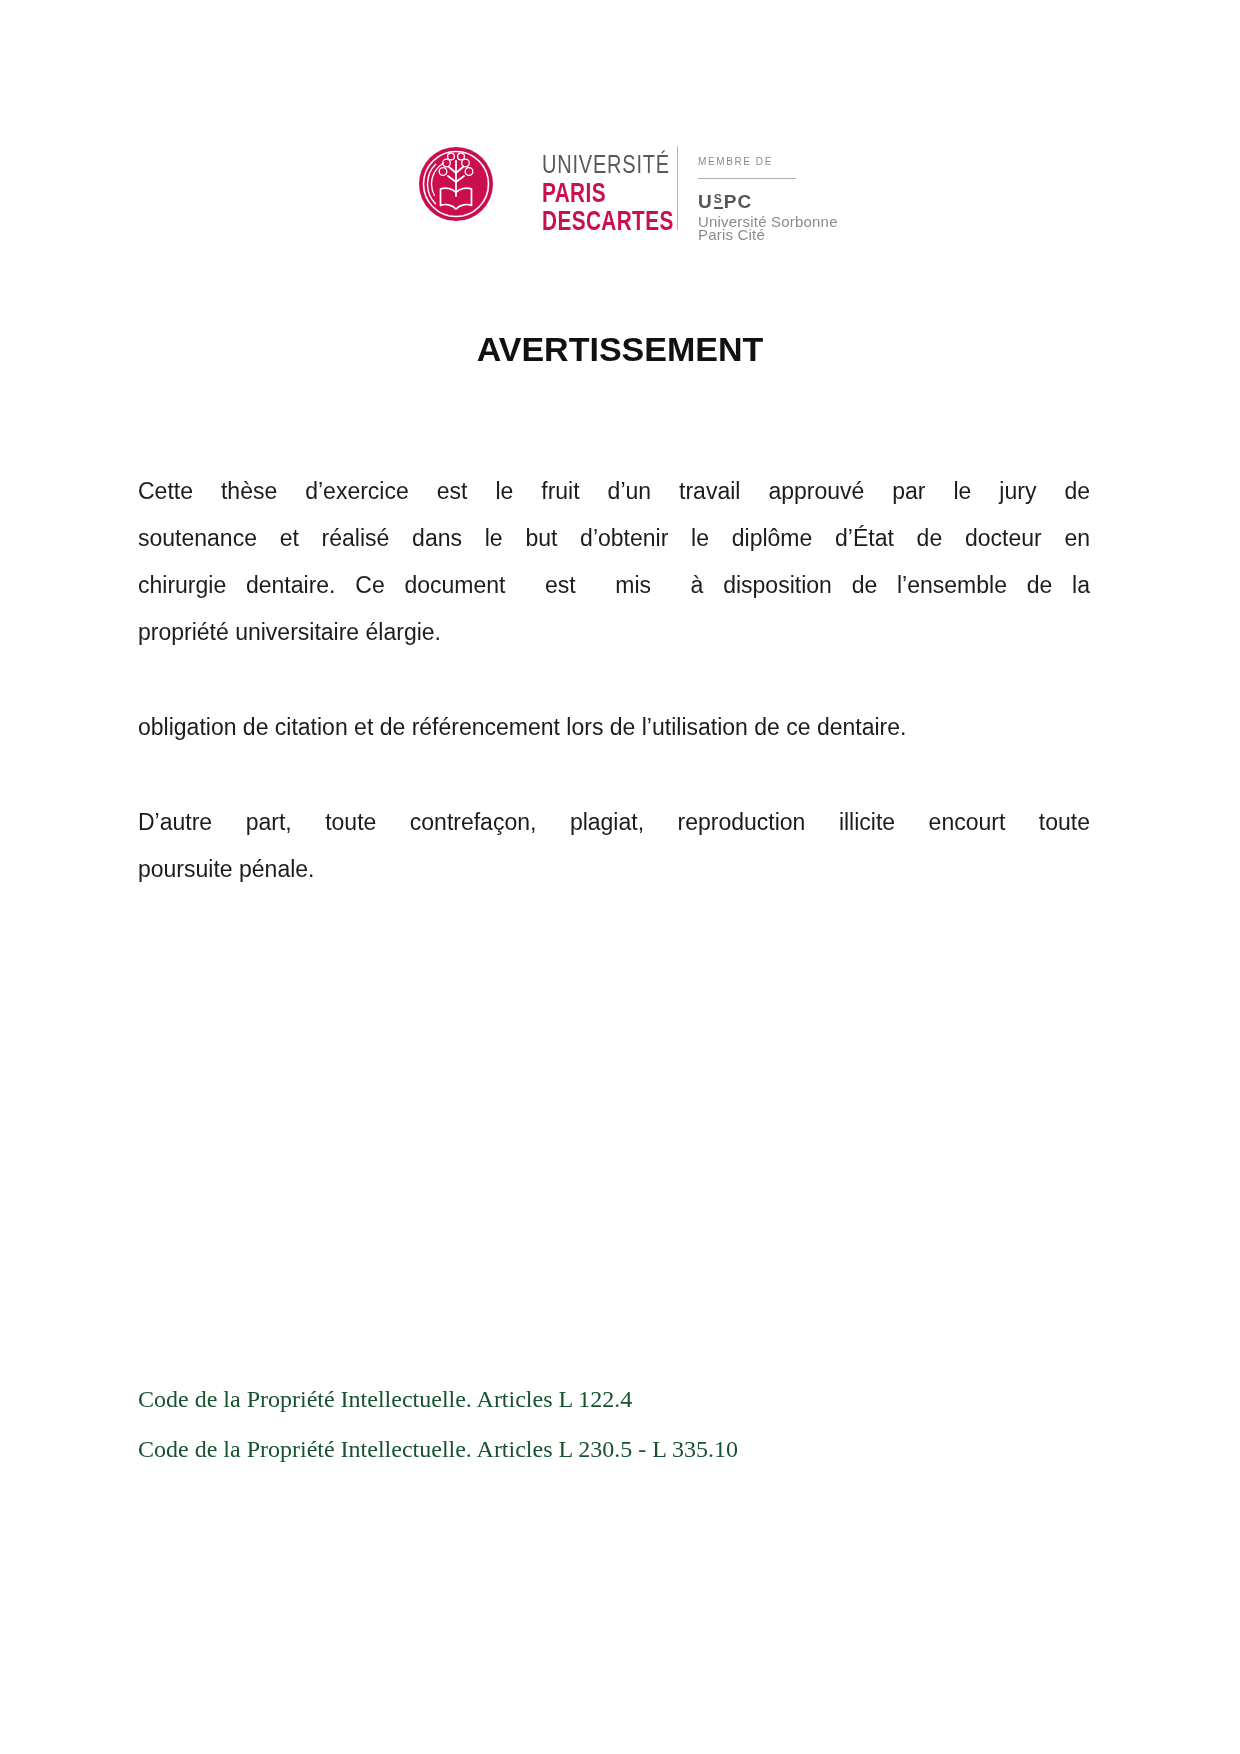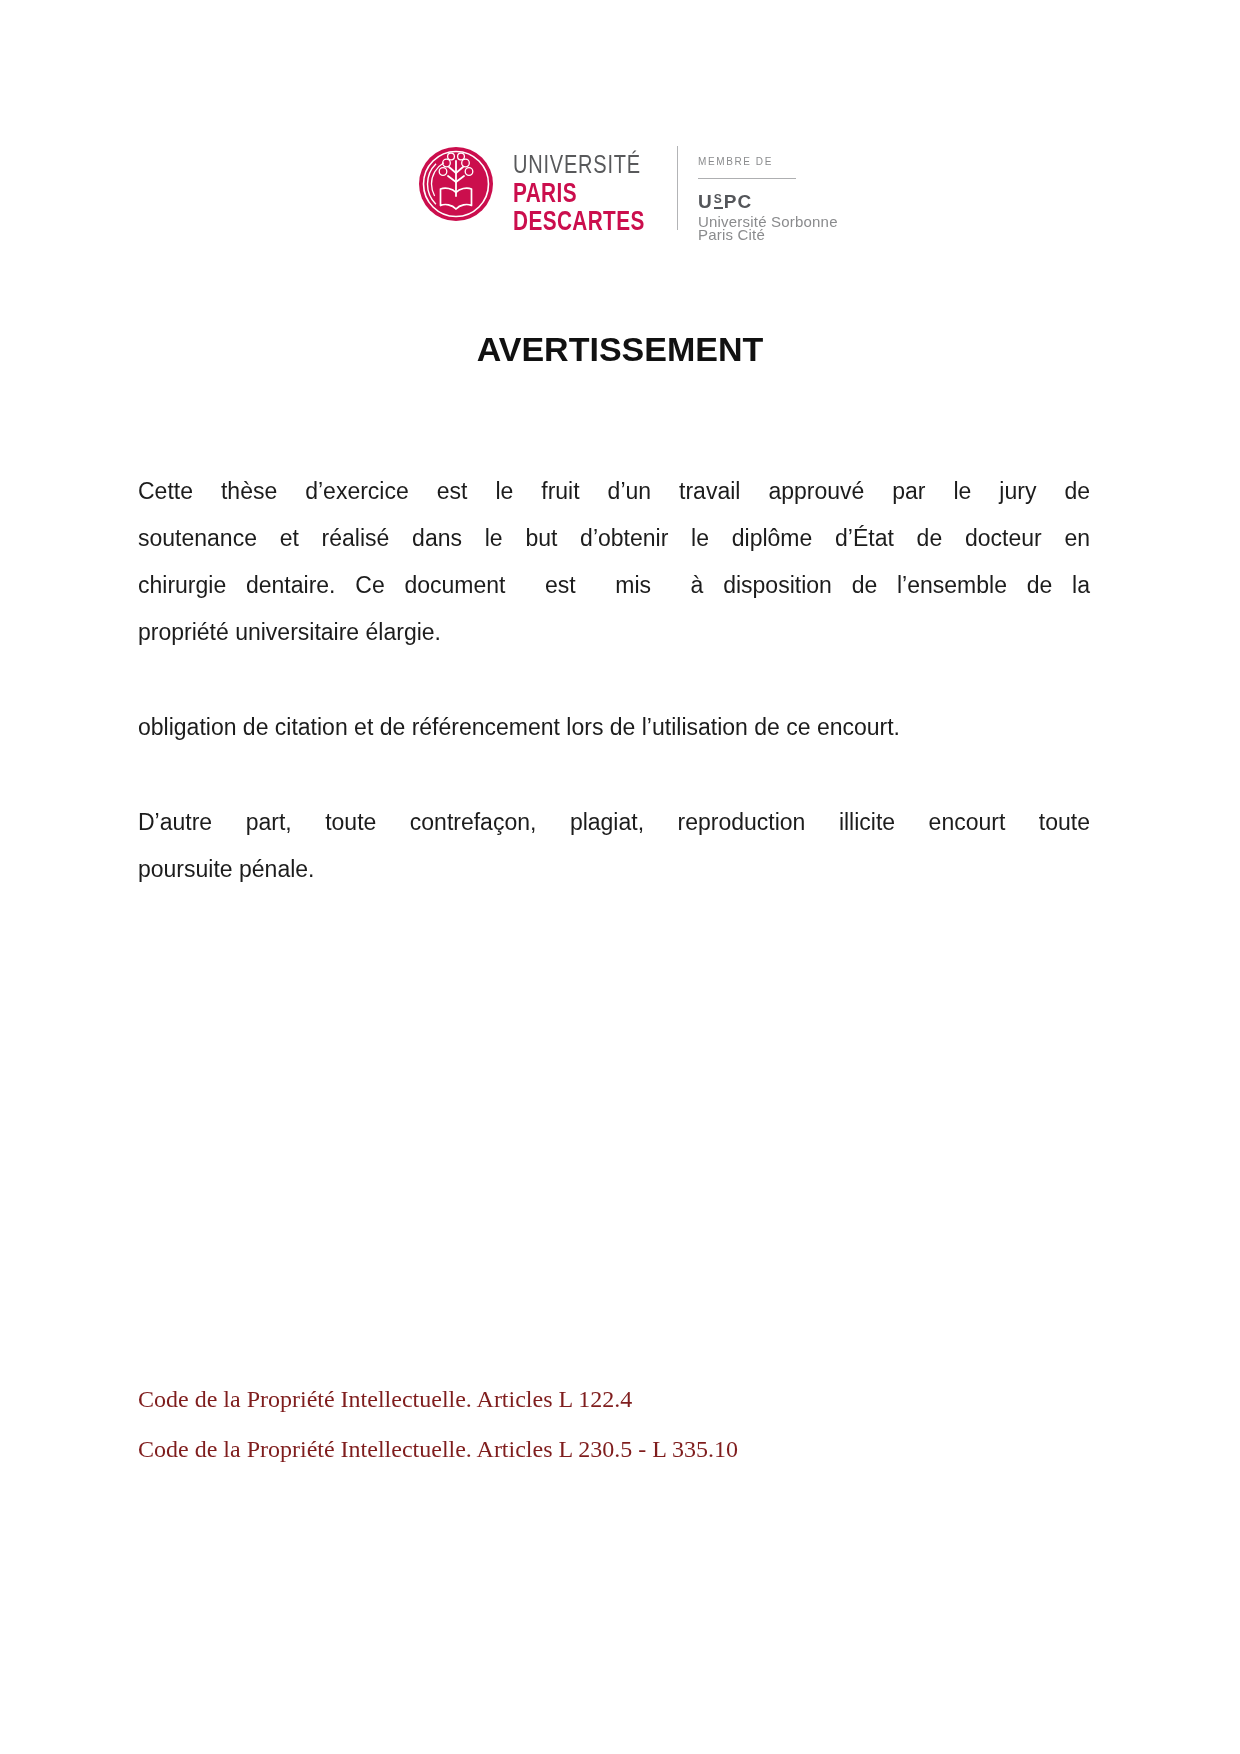--- a/index.html
+++ b/index.html
@@ -6,21 +6,21 @@
   .page{
     position:relative;
     width:1240px;height:1754px;
     background:#ffffff;
     overflow:hidden;
     font-family:"Liberation Sans",sans-serif;
   }
 
   
   .emblem{position:absolute;left:418px;top:146px;width:76px;height:76px;}
-  .wordmark{position:absolute;left:513px;top:149px;}
+  .wordmark{position:absolute;left:542px;top:149px;}
   .wm-line{display:block;white-space:nowrap;}
   .condensed{display:inline-block;transform:scaleX(0.77);transform-origin:0 50%;}
   .wm-univ{font-size:26px;font-weight:400;color:var(--gray_dark,#58595b);letter-spacing:1px;line-height:30px;}
   .wm-red{font-size:27px;font-weight:700;color:var(--brand_red,#cb0e4d);letter-spacing:0.5px;line-height:28px;}
   .v-divider{position:absolute;left:677px;top:146px;width:1px;height:84px;background:#b3b4b6;}
   .membre{position:absolute;left:698px;top:156px;color:var(--gray_mid,#8a8b8d);}
   .membre-label{
     display:block;width:98px;
     font-size:10px;letter-spacing:1.6px;
     padding-bottom:11px;border-bottom:1px solid #aeafb1;
@@ -51,21 +51,21 @@
     text-align:justify;
     text-align-last:justify;
     white-space:pre-wrap;
   }
   .pline.last{text-align-last:left;}
 
   
   .footer-codes{
     position:absolute;left:138px;top:1374px;width:952px;
     font-family:"Liberation Serif",serif;
-    font-size:24px;line-height:50px;color:#7f1d1d;
+    font-size:24px;line-height:50px;color:#14532d;
   }
   .fline{white-space:nowrap;}
 </style>
 </head>
 <body>
 
 <div class="page">
 
   <svg class="emblem" viewBox="0 0 76 76" aria-hidden="true">
     <circle cx="38" cy="38" r="37" fill="var(--brand_red,#CB0E4D)"></circle>
@@ -117,21 +117,21 @@
   <div class="doc-title">AVERTISSEMENT</div>
 
   <div class="body-text">
       <div class="paragraph">
         <div class="pline">Cette thèse d’exercice est le fruit d’un travail approuvé par le jury de</div>
         <div class="pline">soutenance et réalisé dans le but d’obtenir le diplôme d’État de docteur en</div>
         <div class="pline">chirurgie dentaire. Ce document  est  mis  à disposition de l’ensemble de la</div>
         <div class="pline last">propriété universitaire élargie.</div>
       </div>
       <div class="paragraph">
-        <div class="pline last">obligation de citation et de référencement lors de l’utilisation de ce encourt.</div>
+        <div class="pline last">obligation de citation et de référencement lors de l’utilisation de ce dentaire.</div>
       </div>
       <div class="paragraph">
         <div class="pline">D’autre part, toute contrefaçon, plagiat, reproduction illicite encourt toute</div>
         <div class="pline last">poursuite pénale.</div>
       </div>
     </div>
 
   <div class="footer-codes">
       <div class="fline">Code de la Propriété Intellectuelle. Articles L 122.4</div>
       <div class="fline">Code de la Propriété Intellectuelle. Articles L 230.5 - L 335.10</div>

